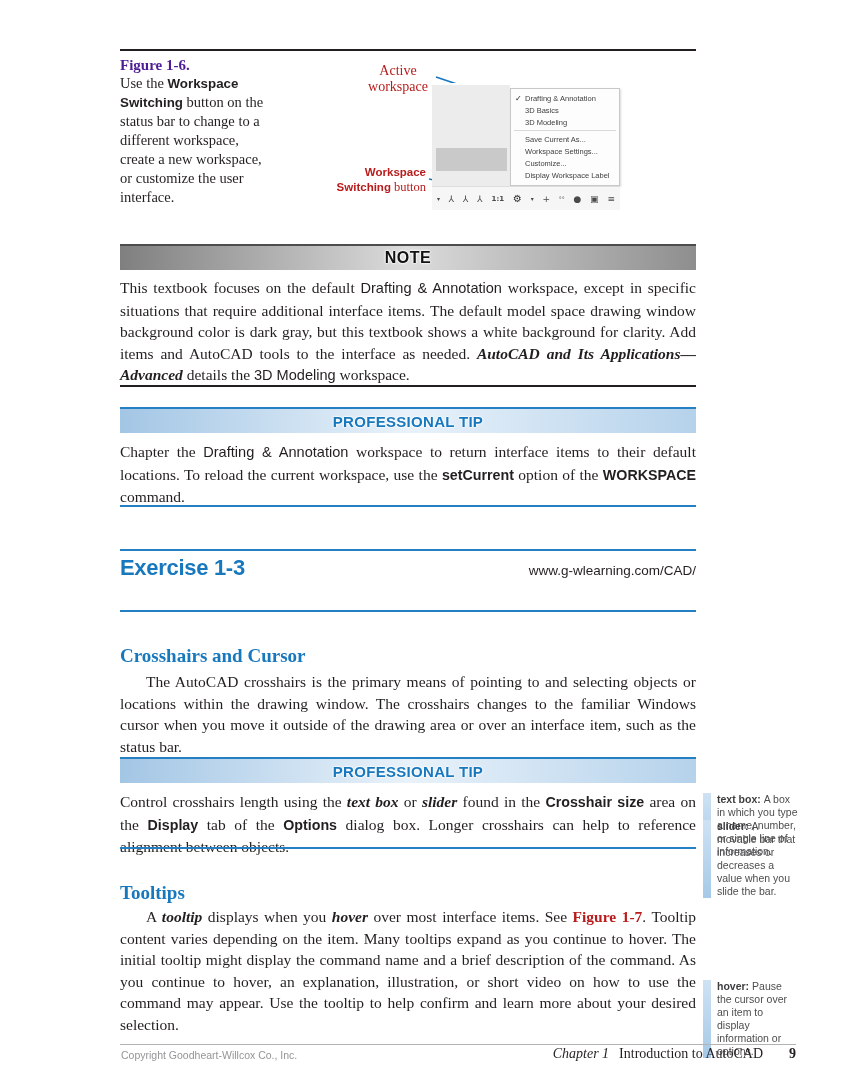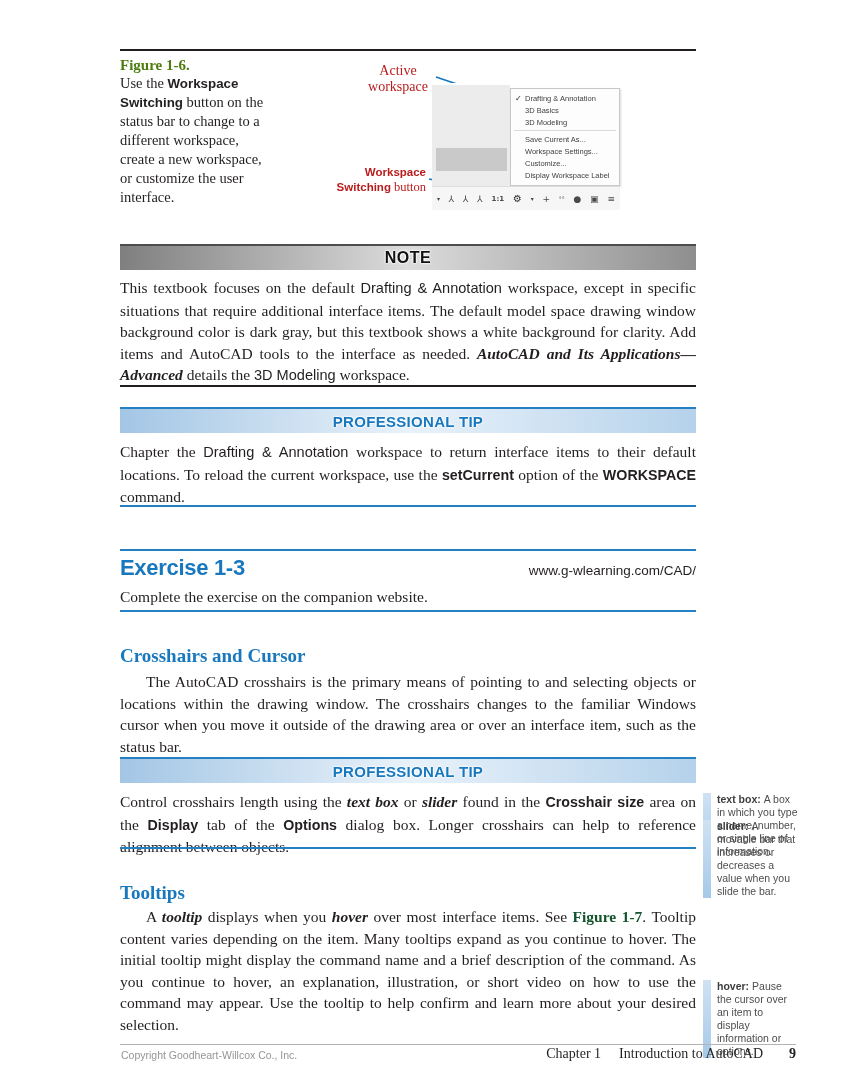--- a/index.html
+++ b/index.html
@@ -9,21 +9,21 @@
     font-family:"Liberation Serif", serif; color:#231f20; overflow:hidden;
   }
   .abs { position:absolute; }
 
   
   .rule-black { height:2px; background:#231f20; }
   .rule-blue  { height:2px; background:#2580c3; }
   .rule-gray  { height:1px; background:#b3b3b3; }
 
   
-  .fig-label { color:#4d7c0f; font-weight:bold; font-size:15px; }
+  .fig-label { color:#4c1d95; font-weight:bold; font-size:15px; }
   .fig-caption { font-size:14.5px; line-height:19px; width:148px; }
 
   
   .fig-wrap { width:366px; height:160px; }
   .annot { color:#b91c1c; }
   .annot-active { font-size:14px; line-height:16px; text-align:center; white-space:pre-line; }
   .annot-ws { font-size:12.5px; line-height:15px; text-align:right; white-space:pre-line; }
   .shot { background:#fff; }
   .gray-panel { background:#ececec; }
   .gray-inner { background:#c9c9c9; }
@@ -63,37 +63,37 @@
     font-family:"Liberation Sans", sans-serif; font-weight:bold; font-size:15px; color:#1878be;
     letter-spacing:.3px; text-shadow:0 0 2px #fff,0 0 2px #fff,0 0 3px #fff;
   }
 
   
   .body-text { width:576px; font-size:15.5px; line-height:21.5px; text-align:justify; }
   .indent { text-indent:26px; }
   .seg-b  { font-family:"Liberation Sans", sans-serif; font-weight:bold; font-size:0.92em; }
   .seg-ui { font-family:"Liberation Sans", sans-serif; font-size:0.94em; }
   .seg-bi { font-weight:bold; font-style:italic; }
-  .seg-blue { color:#14532d; font-weight:bold; }
+  .seg-blue { color:#b91c1c; font-weight:bold; }
 
   
   .h-exercise { font-family:"Liberation Sans", sans-serif; font-weight:bold; font-size:22px; color:#1878be; letter-spacing:-.3px; }
   .ex-url { font-family:"Liberation Sans", sans-serif; font-size:13.5px; color:#231f20;text-align:right; }
   .h-section { font-weight:bold; font-size:19px; color:#1878be; }
 
   
   .mnote { display:flex; width:95px; }
   .mnote-bar { width:8px; background:linear-gradient(180deg,#cfe2f3,#a5c9e7); margin-right:6px; flex:none; }
   .mnote-text { font-family:"Liberation Sans", sans-serif; font-size:10.5px; line-height:13px; color:#4d4d4f; }
   .mnote-text .term { font-weight:bold; color:#3c3c3e; margin-right:3px; }
 
   
   .foot-copy { font-family:"Liberation Sans", sans-serif; font-size:10.5px; color:#939598; }
   .foot-right { font-size:14px; color:#231f20; }
-  .foot-right .chap { margin-right:18px; }
+  .foot-right .chap { font-style:italic; margin-right:10px; }
   .foot-right .pg { font-weight:bold; margin-left:26px; }
 </style>
 </head>
 <body>
 
 <div class="page">
 
   <div class="abs rule-black" style="left:120px; top:49px; width:576px;"></div>
 
   <div class="abs" style="left:120px; top:57px;">
@@ -182,21 +182,20 @@
     <span class="bar-t">PROFESSIONAL TIP</span>
   </div>
   <div class="abs body-text" style="left:120px; top:441px;"><span>Chapter the </span><span class="seg-ui">Drafting &amp; Annotation</span><span> workspace to return interface items to their default locations. To reload the current workspace, use the </span><span class="seg-b">setCurrent</span><span> option of the </span><span class="seg-b">WORKSPACE</span><span> command.</span></div>
   <div class="abs rule-blue" style="left:120px; top:505px; width:576px;"></div>
 
   <div class="abs rule-blue" style="left:120px; top:549px; width:576px;"></div>
   <div class="abs" style="left:120px; top:555px; width:576px; display:flex; justify-content:space-between; align-items:baseline;">
     <span class="h-exercise">Exercise 1-3</span>
     <span class="ex-url">www.g-wlearning.com/CAD/</span>
   </div>
-  <div class="abs body-text" style="left:120px; top:586px; text-align:left;">Complete the exercise on the companion website.</div>
   <div class="abs rule-blue" style="left:120px; top:610px; width:576px;"></div>
 
   <div class="abs h-section" style="left:120px; top:645px;">Crosshairs and Cursor</div>
   <div class="abs body-text indent" style="left:120px; top:671px;">The AutoCAD crosshairs is the primary means of pointing to and selecting objects or locations within the drawing window. The crosshairs changes to the familiar Windows cursor when you move it outside of the drawing area or over an interface item, such as the status bar.</div>
 
   <div class="abs bar bar-tip" style="left:120px; top:757px;">
     <span class="bar-t">PROFESSIONAL TIP</span>
   </div>
   <div class="abs body-text" style="left:120px; top:791px;"><span>Control crosshairs length using the </span><span class="seg-bi">text box</span><span> or </span><span class="seg-bi">slider</span><span> found in the </span><span class="seg-b">Crosshair size</span><span> area on the </span><span class="seg-b">Display</span><span> tab of the </span><span class="seg-b">Options</span><span> dialog box. Longer crosshairs can help to reference alignment between objects.</span></div>
   <div class="abs rule-blue" style="left:120px; top:847px; width:576px;"></div>

